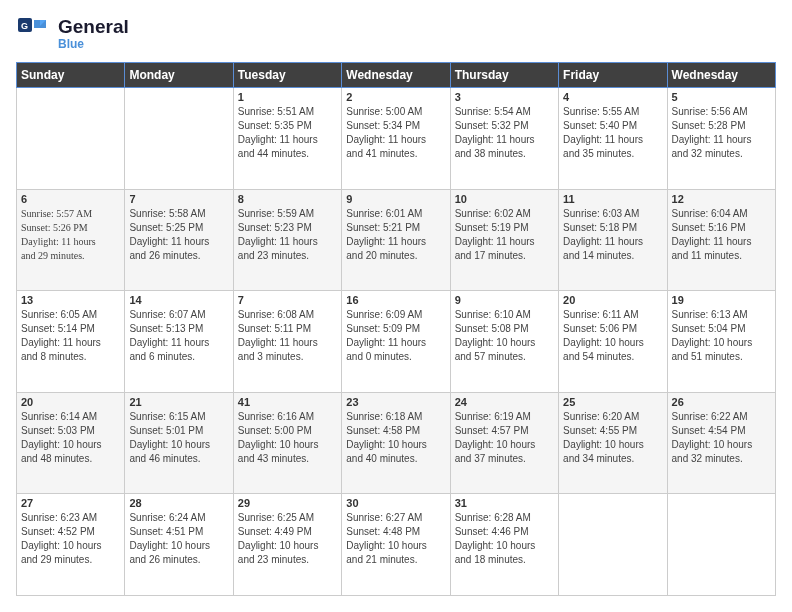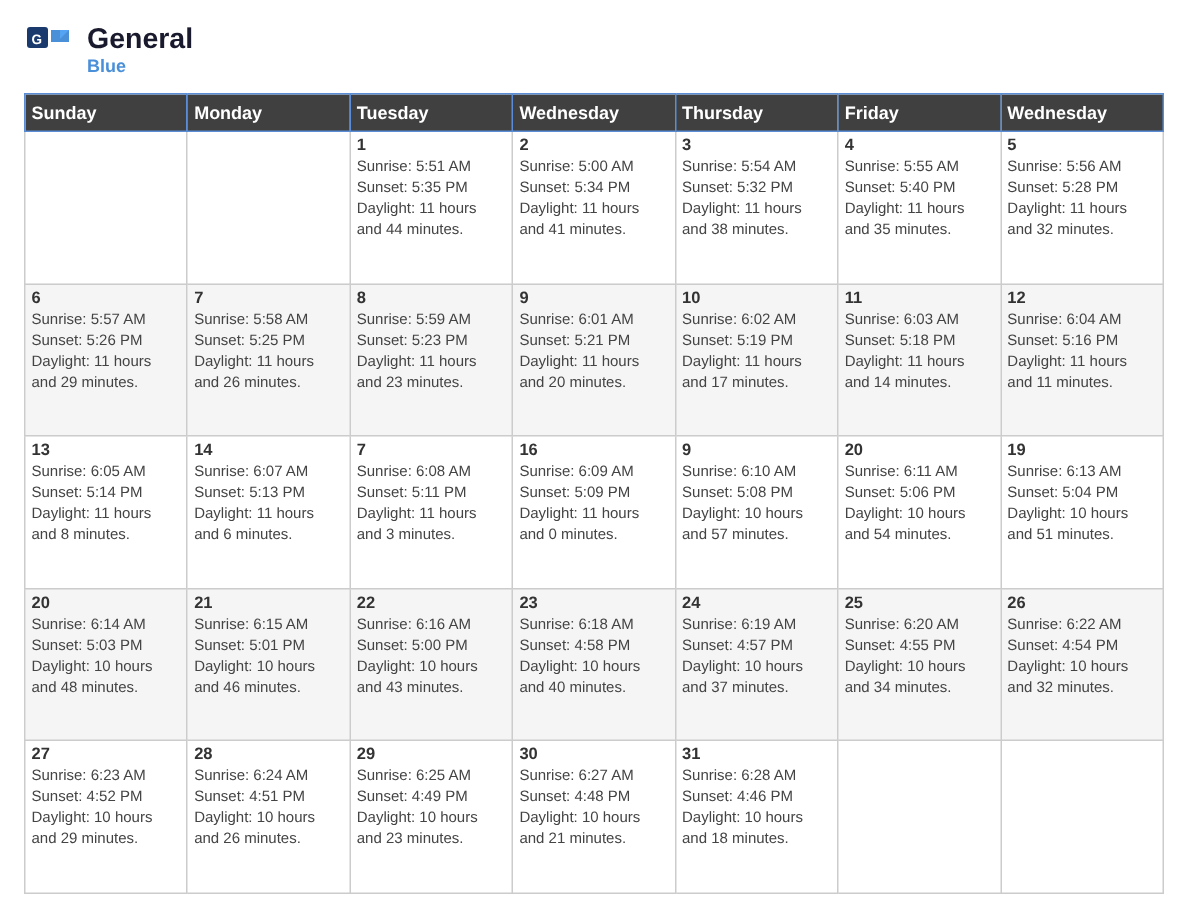--- a/index.html
+++ b/index.html
@@ -154,21 +154,21 @@
             <span class="day-num">5</span>
             <div class="day-info" style="white-space: pre-line;">Sunrise: 5:56 AM
 Sunset: 5:28 PM
 Daylight: 11 hours
 and 32 minutes.</div>
           </td>
         </tr>
         <tr>
           <td>
             <span class="day-num">6</span>
-            <div class="day-info" style="white-space: pre-line;">Sunrise: 5:57 AM
+            <div class="day-info" style="white-space: pre-line; font-family: Liberation Serif, serif;">Sunrise: 5:57 AM
 Sunset: 5:26 PM
 Daylight: 11 hours
 and 29 minutes.</div>
           </td>
           <td>
             <span class="day-num">7</span>
             <div class="day-info" style="white-space: pre-line;">Sunrise: 5:58 AM
 Sunset: 5:25 PM
 Daylight: 11 hours
 and 26 minutes.</div>
@@ -269,21 +269,21 @@
 and 48 minutes.</div>
           </td>
           <td>
             <span class="day-num">21</span>
             <div class="day-info" style="white-space: pre-line;">Sunrise: 6:15 AM
 Sunset: 5:01 PM
 Daylight: 10 hours
 and 46 minutes.</div>
           </td>
           <td>
-            <span class="day-num">22</span>
+            <span class="day-num">41</span>
             <div class="day-info" style="white-space: pre-line;">Sunrise: 6:16 AM
 Sunset: 5:00 PM
 Daylight: 10 hours
 and 43 minutes.</div>
           </td>
           <td>
             <span class="day-num">23</span>
             <div class="day-info" style="white-space: pre-line;">Sunrise: 6:18 AM
 Sunset: 4:58 PM
 Daylight: 10 hours

